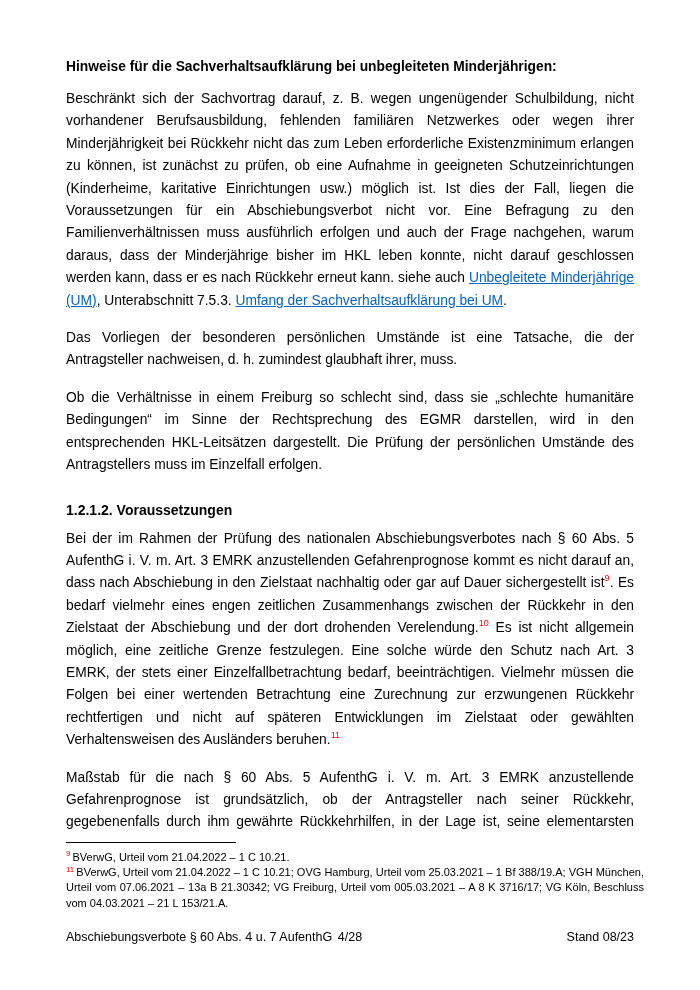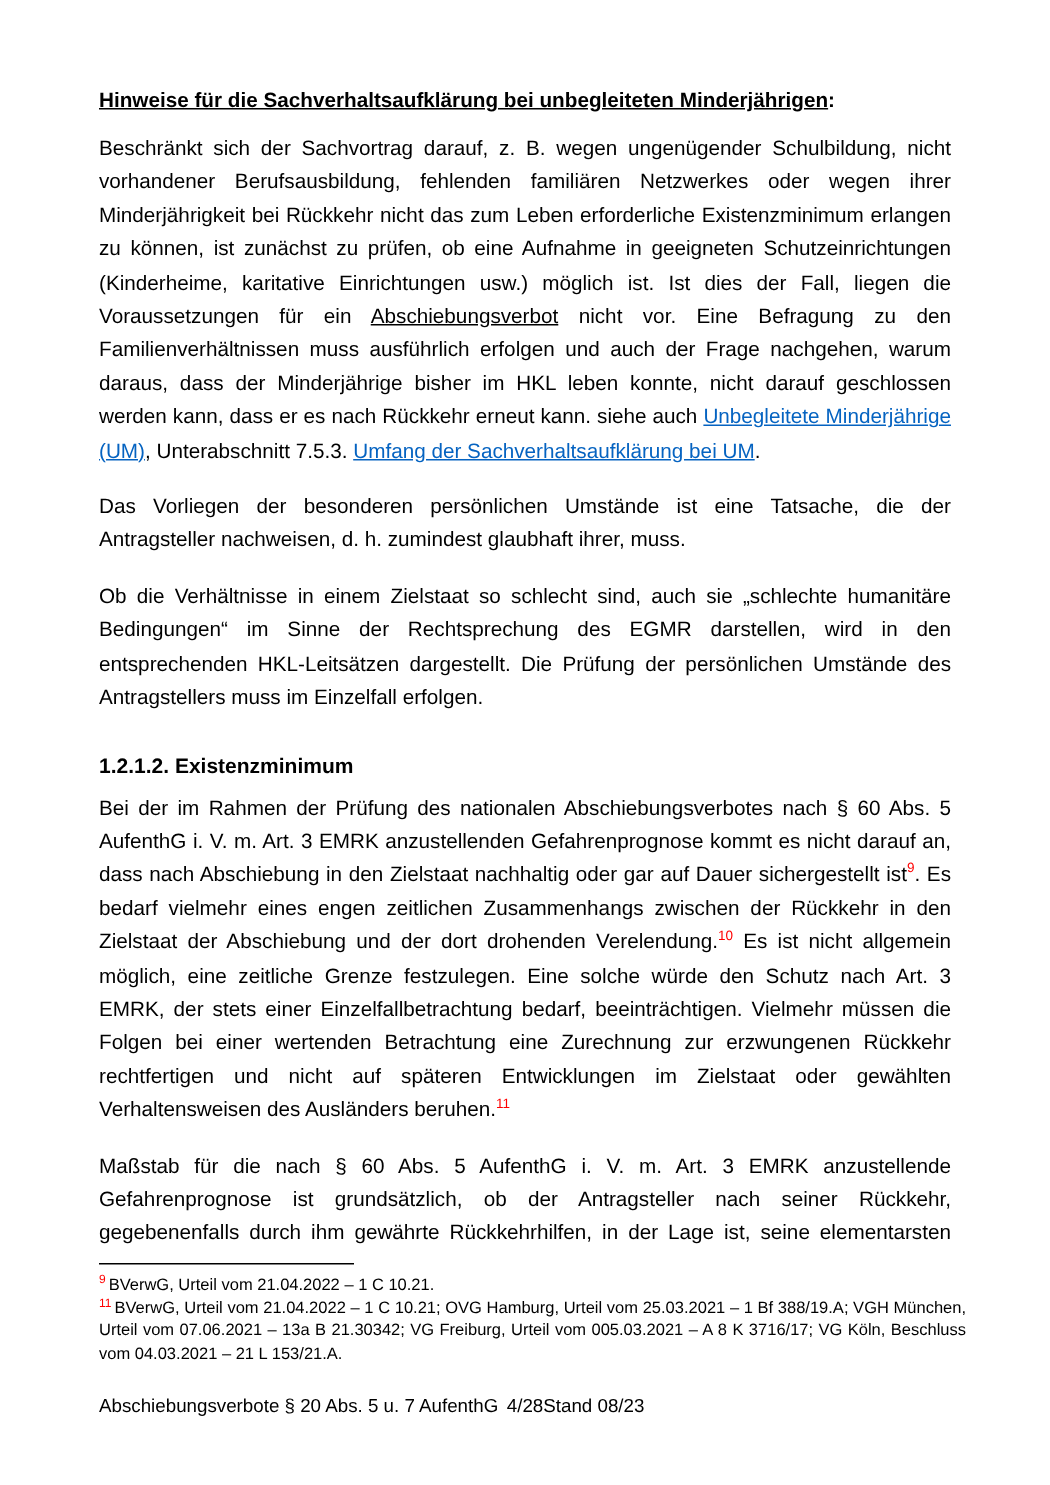--- a/index.html
+++ b/index.html
@@ -19,21 +19,21 @@
     padding: 57px 66px 0 66px;
     height: 838px;
     overflow: hidden;
   }
   .heading1 {
     font-size: 13.8px;
     font-weight: 700;
     line-height: 20px;
     margin: 0 0 11px 0;
   }
-  .u { text-decoration: underline; }
+  .u { }
   .body-p {
     font-size: 13.8px;
     line-height: 22.4px;
     text-align: justify;
     margin: 4px 0 15px 0;
     hyphens: auto;
     -webkit-hyphens: auto;
   }
   .heading2 {
     font-size: 14px;
@@ -78,50 +78,50 @@
   .footer {
     position: absolute;
     left: 66px; right: 66px;
     top: 929px;
     display: grid;
     grid-template-columns: 1fr auto 1fr;
     font-size: 12.5px;
     line-height: 16px;
   }
   .footer .f-center { text-align: center; }
-  .footer .f-right { }
+  .footer .f-right { text-align: right; }
 </style>
 </head>
 <body>
 
 <div class="page">
 
   <div class="content">
 
     <div class="heading1"><span class="u">Hinweise für die Sachverhaltsaufklärung bei unbegleiteten Minderjährigen</span><span>:</span></div>
 
     <p class="body-p"><span>Beschränkt sich der Sachvortrag darauf, z. B. wegen ungenügender Schulbildung, nicht vorhandener Berufsausbildung, fehlenden familiären Netzwerkes oder wegen ihrer Minderjährigkeit bei Rückkehr nicht das zum Leben erforderliche Existenzminimum erlangen zu können, ist zunächst zu prüfen, ob eine Aufnahme in geeigneten Schutzeinrichtungen (Kinderheime, karitative Einrichtungen usw.) möglich ist. Ist dies der Fall, liegen die Voraussetzungen für ein </span><span class="u">Abschiebungsverbot</span><span> nicht vor. Eine Befragung zu den Familienverhältnissen muss ausführlich erfolgen und auch der Frage nachgehen, warum daraus, dass der Minderjährige bisher im HKL leben konnte, nicht darauf geschlossen werden kann, dass er es nach Rückkehr erneut kann. siehe auch </span><a class="link">Unbegleitete Minderjährige (UM)</a><span>, Unterabschnitt 7.5.3. </span><a class="link">Umfang der Sachverhaltsaufklärung bei UM</a><span>.</span></p>
 
     <p class="body-p">Das Vorliegen der besonderen persönlichen Umstände ist eine Tatsache, die der Antragsteller nachweisen, d. h. zumindest glaubhaft ihrer, muss.</p>
 
-    <p class="body-p">Ob die Verhältnisse in einem Zielstaat so schlecht sind, auch sie „schlechte humanitäre Bedingungen“ im Sinne der Rechtsprechung des EGMR darstellen, wird in den entsprechenden HKL-Leitsätzen dargestellt. Die Prüfung der persönlichen Umstände des Antragstellers muss im Einzelfall erfolgen.</p>
+    <p class="body-p">Ob die Verhältnisse in einem Freiburg so schlecht sind, dass sie „schlechte humanitäre Bedingungen“ im Sinne der Rechtsprechung des EGMR darstellen, wird in den entsprechenden HKL-Leitsätzen dargestellt. Die Prüfung der persönlichen Umstände des Antragstellers muss im Einzelfall erfolgen.</p>
 
-    <div class="heading2">1.2.1.2. Existenzminimum</div>
+    <div class="heading2">1.2.1.2. Voraussetzungen</div>
 
     <p class="body-p"><span>Bei der im Rahmen der Prüfung des nationalen Abschiebungsverbotes nach § 60 Abs. 5 AufenthG i. V. m. Art. 3 EMRK anzustellenden Gefahrenprognose kommt es nicht darauf an, dass nach Abschiebung in den Zielstaat nachhaltig oder gar auf Dauer sichergestellt ist</span><sup class="fnref">9</sup><span>. Es bedarf vielmehr eines engen zeitlichen Zusammenhangs zwischen der Rückkehr in den Zielstaat der Abschiebung und der dort drohenden Verelendung.</span><sup class="fnref">10</sup><span> Es ist nicht allgemein möglich, eine zeitliche Grenze festzulegen. Eine solche würde den Schutz nach Art. 3 EMRK, der stets einer Einzelfallbetrachtung bedarf, beeinträchtigen. Vielmehr müssen die Folgen bei einer wertenden Betrachtung eine Zurechnung zur erzwungenen Rückkehr rechtfertigen und nicht auf späteren Entwicklungen im Zielstaat oder gewählten Verhaltensweisen des Ausländers beruhen.</span><sup class="fnref">11</sup></p>
 
     <p class="body-p">Maßstab für die nach § 60 Abs. 5 AufenthG i. V. m. Art. 3 EMRK anzustellende Gefahrenprognose ist grundsätzlich, ob der Antragsteller nach seiner Rückkehr, gegebenenfalls durch ihm gewährte Rückkehrhilfen, in der Lage ist, seine elementarsten Bedürfnisse über einen absehbaren Zeitraum zu befriedigen.</p>
 
   </div>
 
   <div class="footnote-area">
     <div class="fn-rule"></div>
     <div class="footnote"><sup class="fn-marker">9</sup><span>BVerwG, Urteil vom 21.04.2022 – 1 C 10.21.</span></div>
     <div class="footnote"><sup class="fn-marker">11</sup><span>BVerwG, Urteil vom 21.04.2022 – 1 C 10.21; OVG Hamburg, Urteil vom 25.03.2021 – 1 Bf 388/19.A; VGH München, Urteil vom 07.06.2021 – 13a B 21.30342; VG Freiburg, Urteil vom 005.03.2021 – A 8 K 3716/17; VG Köln, Beschluss vom 04.03.2021 – 21 L 153/21.A.</span></div>
   </div>
 
   <div class="footer">
-    <span class="f-left">Abschiebungsverbote § 20 Abs. 5 u. 7 AufenthG</span>
+    <span class="f-left">Abschiebungsverbote § 60 Abs. 4 u. 7 AufenthG</span>
     <span class="f-center">4/28</span>
     <span class="f-right">Stand 08/23</span>
   </div>
 
 </div>
 
 </body></html>

